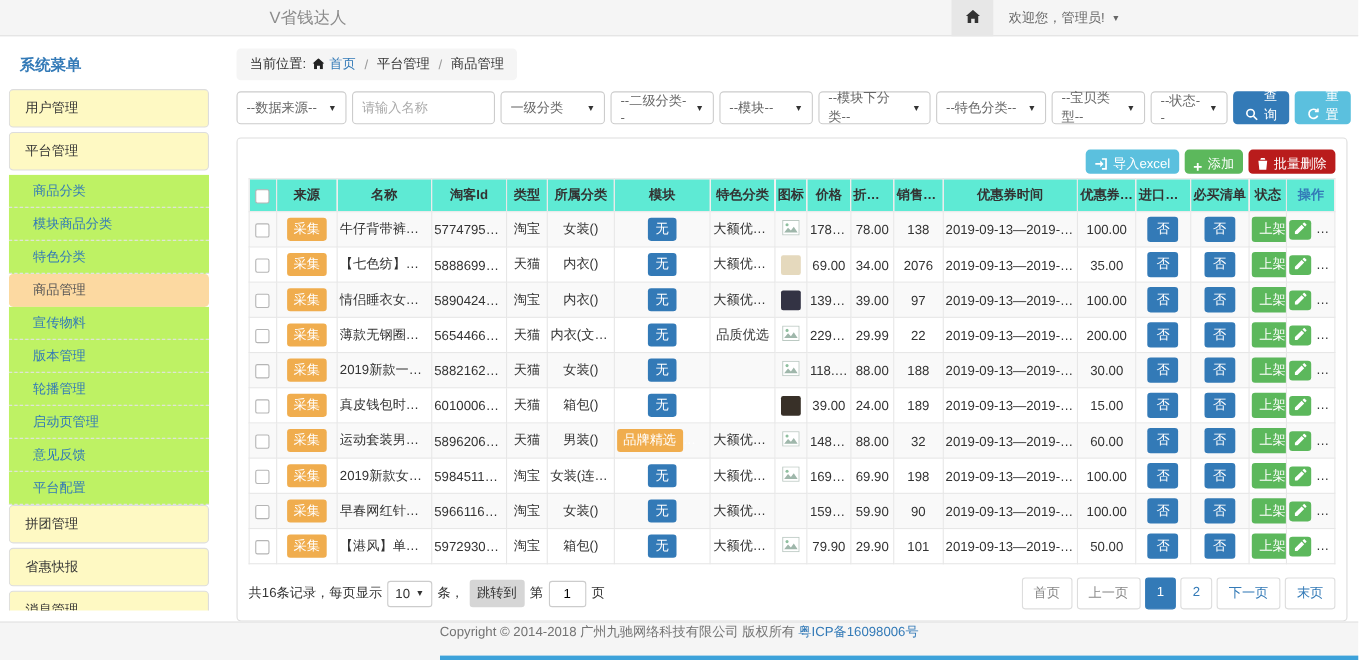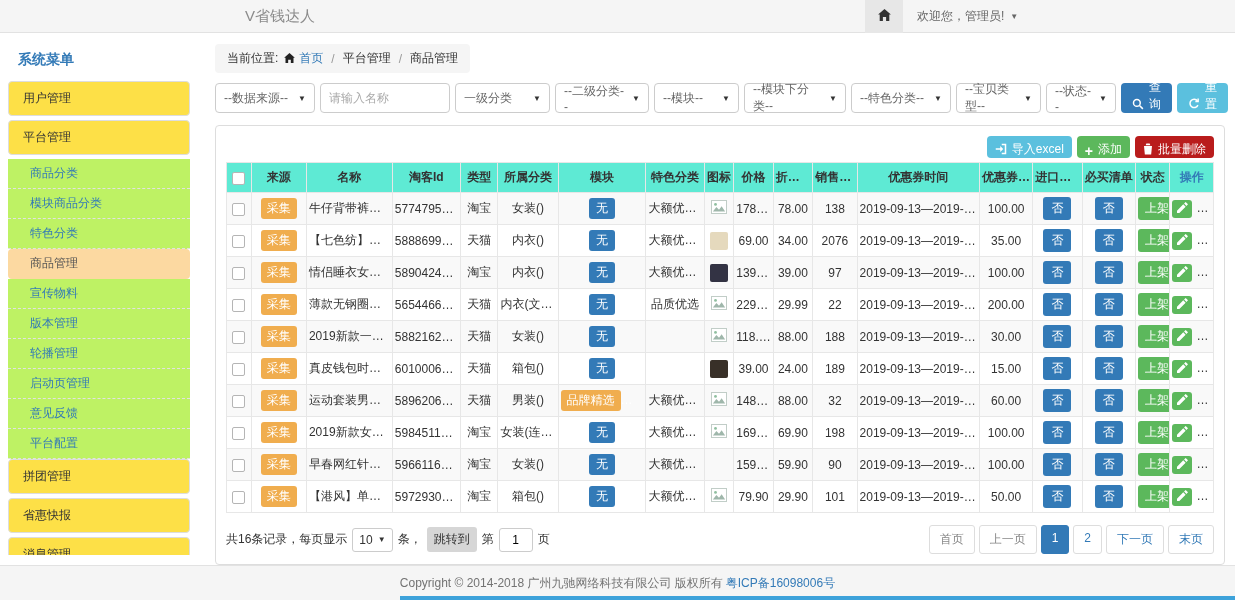--- a/index.html
+++ b/index.html
@@ -12,21 +12,21 @@
   .topbar-right{position:absolute;right:0;top:0;width:370px;height:33px;display:flex;align-items:center}
   .home-btn{width:38px;height:33px;background:#e7e7e7;display:flex;align-items:center;justify-content:center;cursor:pointer}
   .welcome{margin-left:14px;color:#666;display:flex;align-items:center;gap:6px;cursor:pointer}
   .caret{font-size:8px;color:#666}
 
   .page{display:flex}
   
   .sidebar{width:182px;margin:10px 0 0 8px;height:512px;overflow:hidden;flex:none}
   .side-title{color:#337ab7;font-weight:bold;font-size:14px;padding:8px 10px 12px}
   .mi{cursor:pointer}
-  .mi.top{background:#fde047;border:1px solid #ddd;border-radius:4px;margin-bottom:4px;padding:8px 14px;color:#333}
+  .mi.top{background:#fef9c3;border:1px solid #ddd;border-radius:4px;margin-bottom:4px;padding:8px 14px;color:#333}
   .mi.sub{background:#bef264;border-bottom:1px dashed #e2e2e2;padding:6px 22px;color:#337ab7}
   .mi.sub.active{background:#fcd9a1;border-radius:4px;color:#555;border-bottom-color:transparent}
 
   
   .main{width:1010px;margin:11px 10px 0 25px;flex:none}
   .breadcrumb{display:inline-flex;align-items:center;background:#f5f5f5;border-radius:4px;padding:6px 12px;margin-bottom:10px;color:#333}
   .bc-home{display:inline-flex;align-items:center;gap:4px;margin-left:6px;cursor:pointer}
   .bc-home .lnk{color:#337ab7}
   .sep{color:#999;margin:0 8px}
 
@@ -73,21 +73,21 @@
   .pager-left{display:flex;align-items:center;gap:5px;color:#333}
   .psel{height:24px;border:1px solid #ccc;border-radius:3px;display:inline-flex;align-items:center;padding:0 6px;gap:5px;background:#fff;cursor:pointer}
   .psel .car{font-size:8px}
   .jump-chip{background:#d6d6d6;border-radius:3px;padding:4px 7px;color:#333;cursor:pointer}
   .jump-input{width:34px;height:24px;border:1px solid #ccc;border-radius:3px;text-align:center;font-size:12px;font-family:inherit}
   .pager-right{display:flex;gap:4px}
   .plink{padding:5px 10px;border:1px solid #ddd;border-radius:3px;background:#fff;color:#337ab7;cursor:pointer}
   .plink.disabled{color:#888}
   .plink.active{background:#337ab7;border-color:#337ab7;color:#fff}
 
-  .footer{position:absolute;left:0;bottom:0;width:100%;height:35px;background:#f5f5f5;border-top:1px solid #e2e2e2;display:flex;align-items:center;justify-content:center;color:#737373;gap:3px}
+  .footer{position:absolute;left:0;bottom:0;width:100%;height:35px;background:#f5f5f5;border-top:1px solid #e2e2e2;display:flex;justify-content:center;color:#737373;gap:3px}
   .icp{color:#337ab7;cursor:pointer}
   .bstrip{position:absolute;left:400px;right:0;bottom:0;height:4px;background:#3da2da}
 </style>
 </head>
 <body>
 
 <div class="topbar">
   <div class="brand">V省钱达人</div>
   <div class="topbar-right">
     <div class="home-btn">

